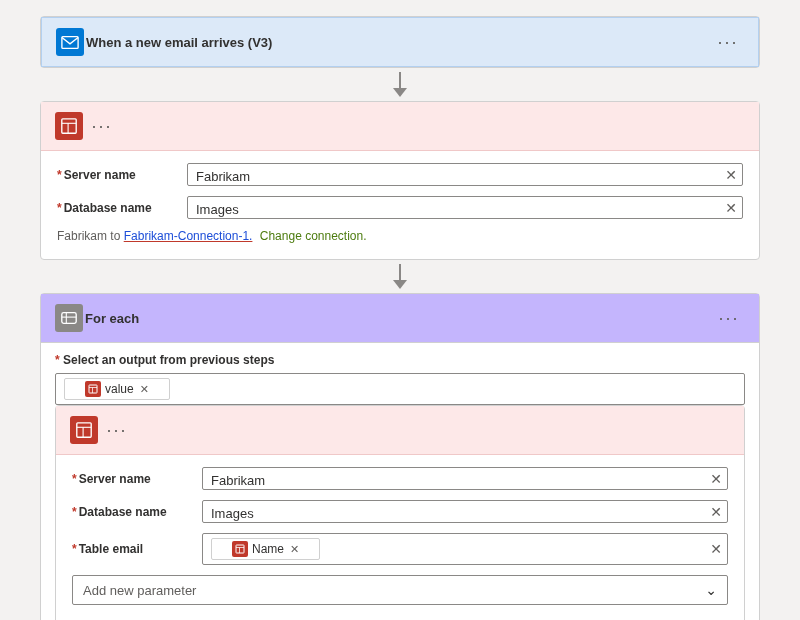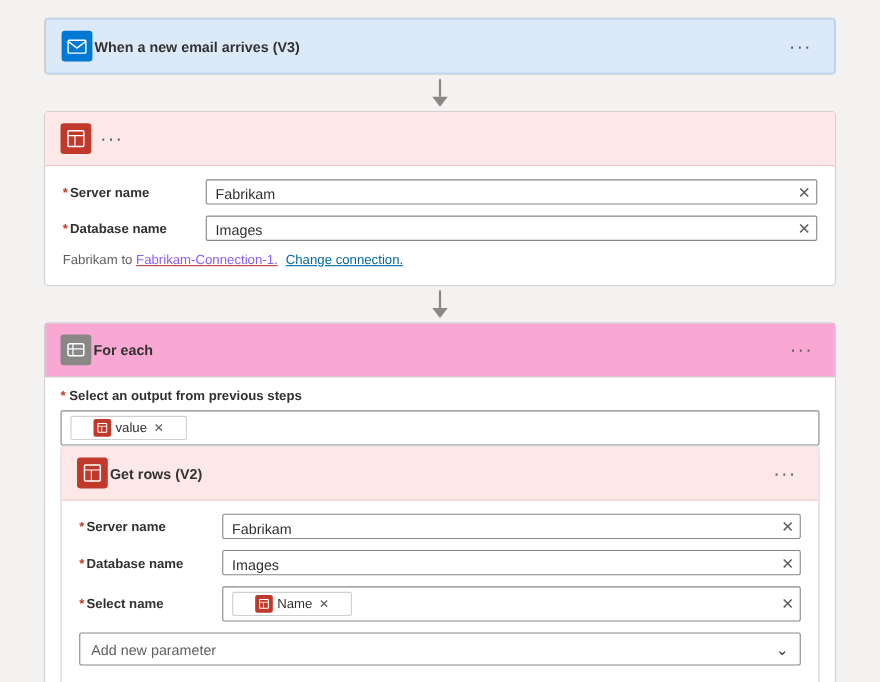--- a/index.html
+++ b/index.html
@@ -45,21 +45,21 @@
       background: #dce9f8;
       border: 1px solid #b3d0f0;
     }
 
     .card-header-action {
       background: #fde8e8;
       border-bottom: 1px solid #f0c8c8;
     }
 
     .card-header-loop {
-      background: #f9a8d4;
+      background: #c4b5fd;
       border-bottom: 1px solid #d0d0d0;
     }
 
     .card-icon {
       width: 28px;
       height: 28px;
       border-radius: 3px;
       display: flex;
       align-items: center;
       justify-content: center;
@@ -172,29 +172,28 @@
 
     .connection-row {
       font-size: 12px;
       color: #605e5c;
       margin-top: 4px;
       padding-bottom: 2px;
     }
 
     .connection-link {
       text-decoration: underline;
-      color: #8b5cf6;
+      color: #1d4ed8;
       text-decoration-color: #c0392b;
       cursor: pointer;
       margin-top: 24px;
     }
 
     .change-connection-link {
-      color: #0369a1;
-      text-decoration: underline;
+      color: #4d7c0f;
       cursor: pointer;
       margin-left: 4px;
     }
 
     
     .token-field {
       display: flex;
       align-items: center;
       flex-wrap: wrap;
       gap: 4px;
@@ -384,21 +383,20 @@
 
       <div class="nested-card">
         <div class="card-header card-header-action">
           <div class="card-icon card-icon-red">
             <svg viewBox="0 0 20 20">
               <rect x="2" y="2" width="16" height="16" rx="1" fill="none" stroke="white" stroke-width="1.5"></rect>
               <line x1="2" y1="7" x2="18" y2="7" stroke="white" stroke-width="1.2"></line>
               <line x1="9" y1="7" x2="9" y2="18" stroke="white" stroke-width="1.2"></line>
             </svg>
           </div>
-          <span class="card-title">Get rows (V2)</span>
           <span class="card-menu">···</span>
         </div>
         <div class="card-body">
 
           <div class="field-row">
             <div class="field-label">
               <span class="required">*</span><span>Server name</span>
             </div>
             <div class="field-input-wrap">
               <input class="field-input" type="text" value="Fabrikam" style="">
@@ -411,21 +409,21 @@
               <span class="required">*</span><span>Database name</span>
             </div>
             <div class="field-input-wrap">
               <input class="field-input" type="text" value="Images" style="">
               <span class="field-clear">✕</span>
             </div>
           </div>
 
           <div class="field-row">
             <div class="field-label">
-              <span class="required">*</span><span>Select name</span>
+              <span class="required">*</span><span>Table email</span>
             </div>
             <div class="field-input-wrap">
               <div class="token-field" style="padding-right: 28px; position: relative;">
                 <div class="token-chip">
                   <div class="token-chip-icon">
                     <svg viewBox="0 0 20 20">
                       <rect x="2" y="2" width="16" height="16" rx="1" fill="none" stroke="white" stroke-width="2"></rect>
                       <line x1="2" y1="7" x2="18" y2="7" stroke="white" stroke-width="1.5"></line>
                       <line x1="9" y1="7" x2="9" y2="18" stroke="white" stroke-width="1.5"></line>
                     </svg>

